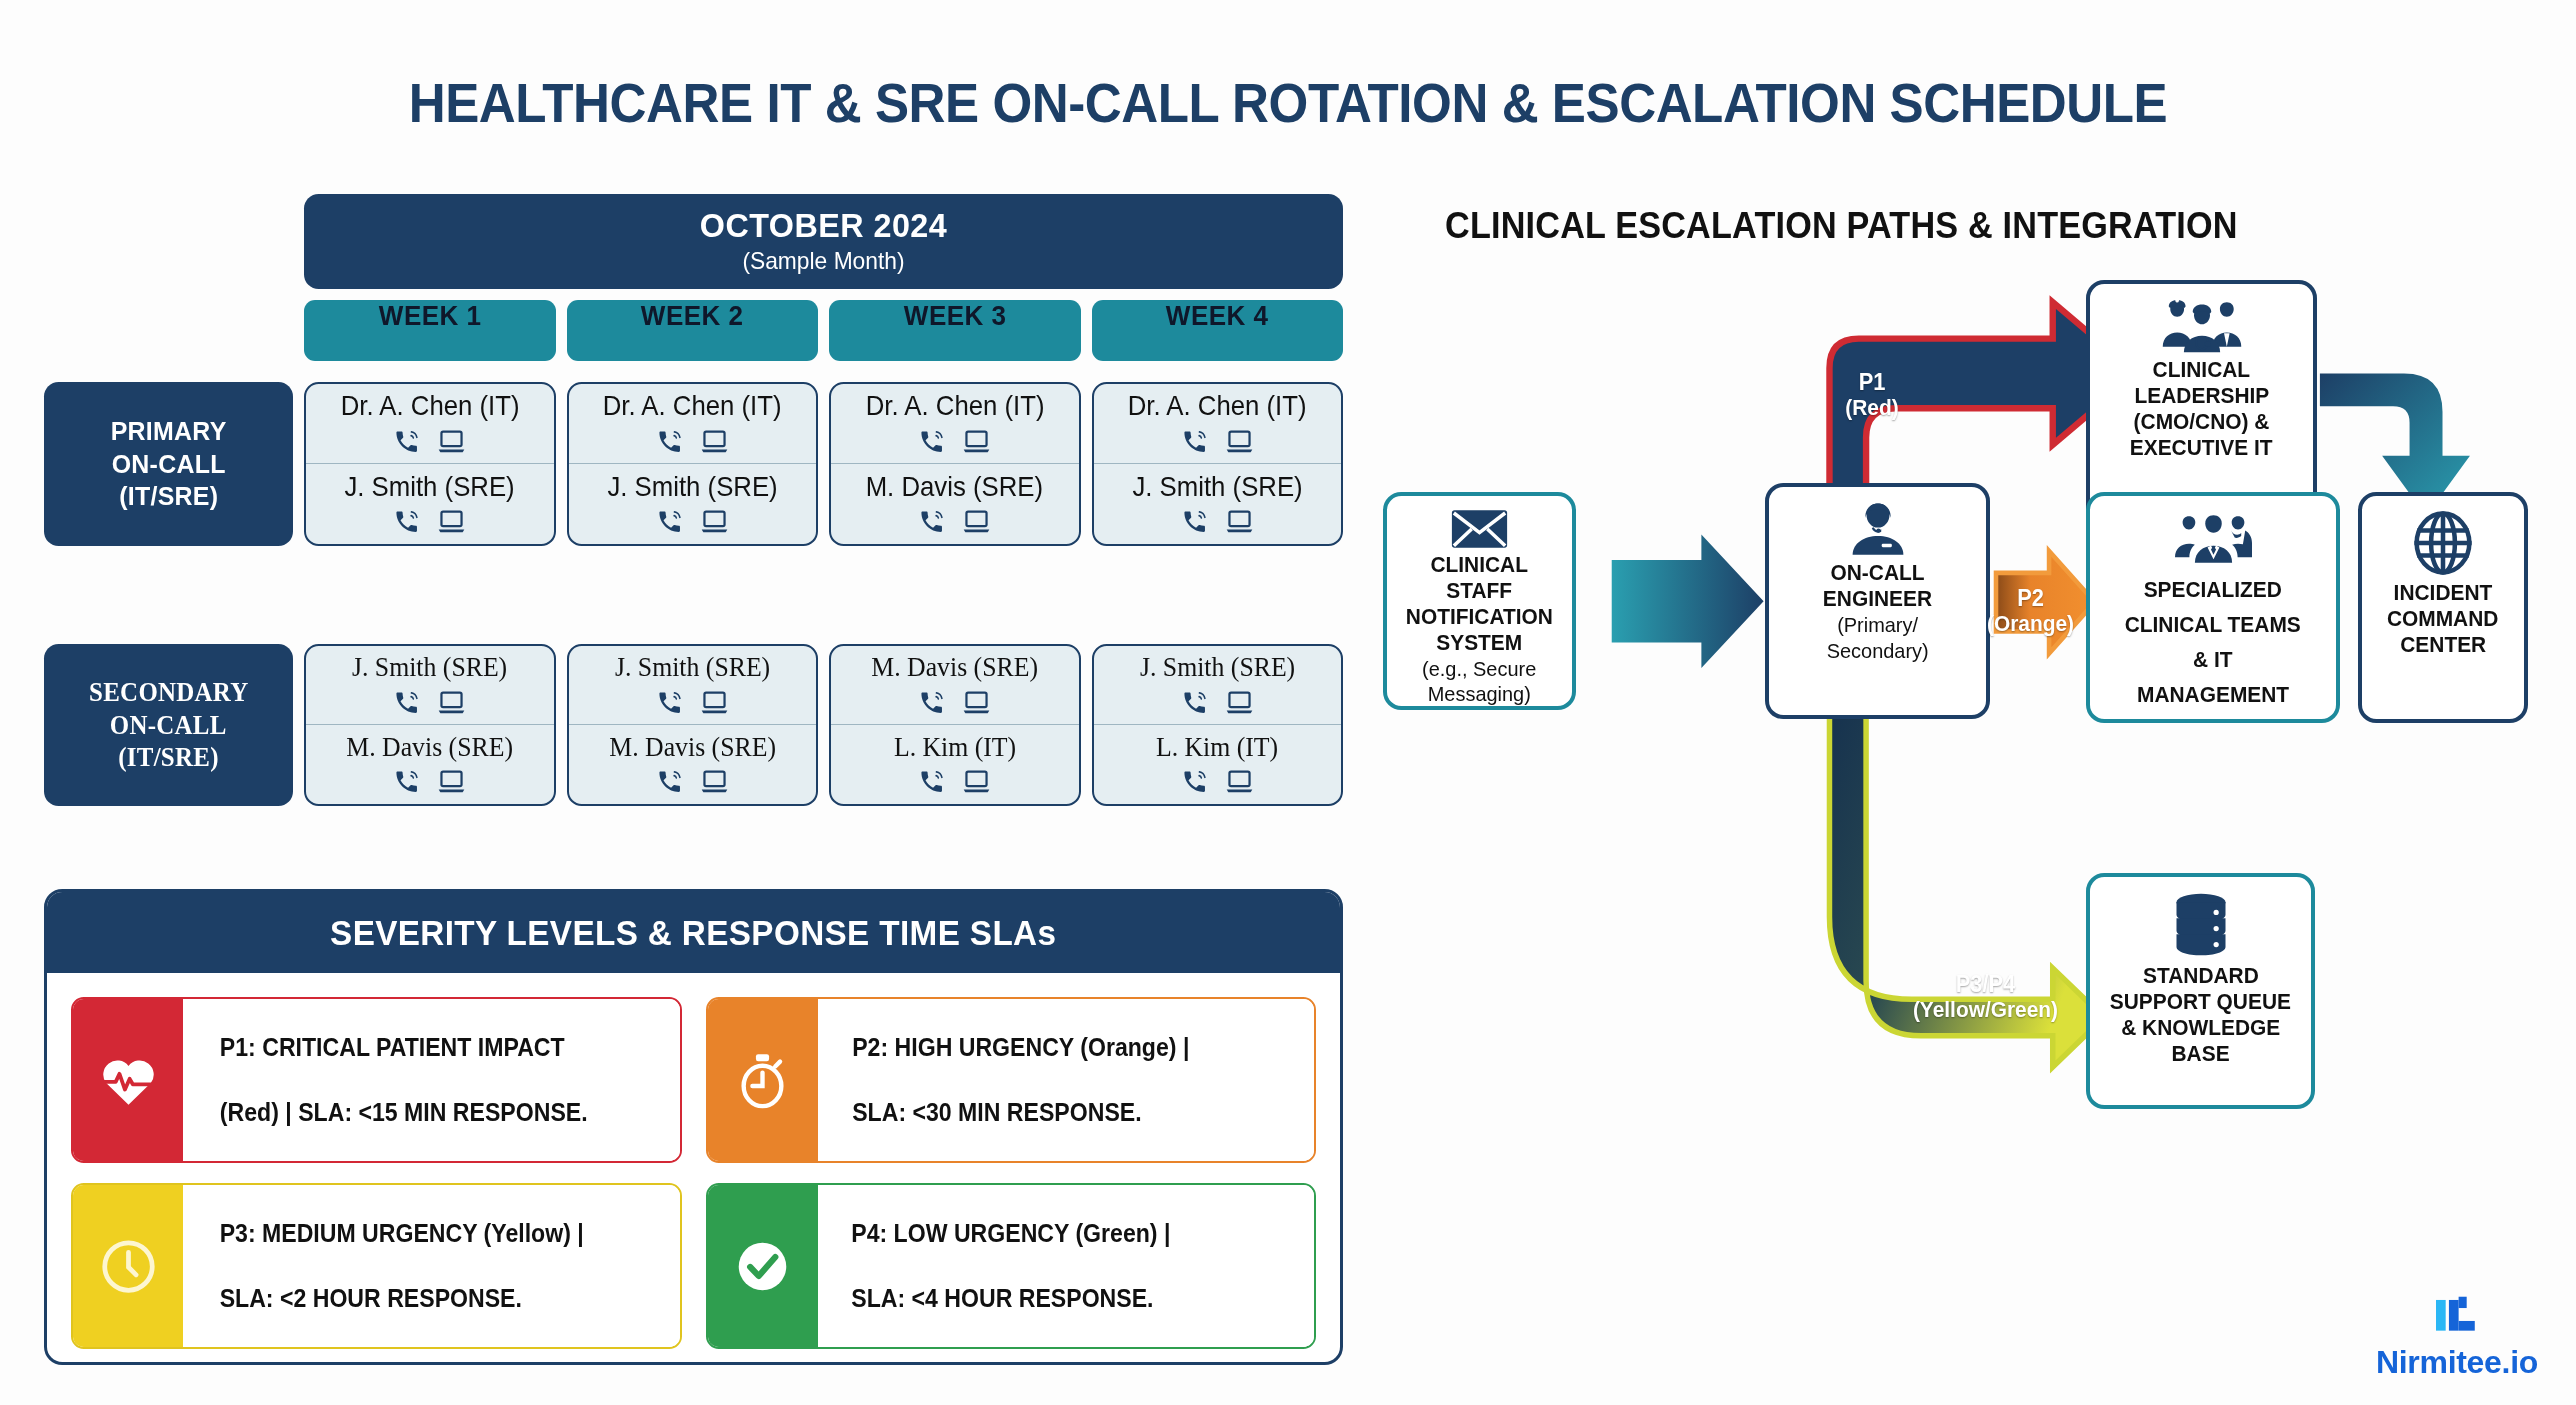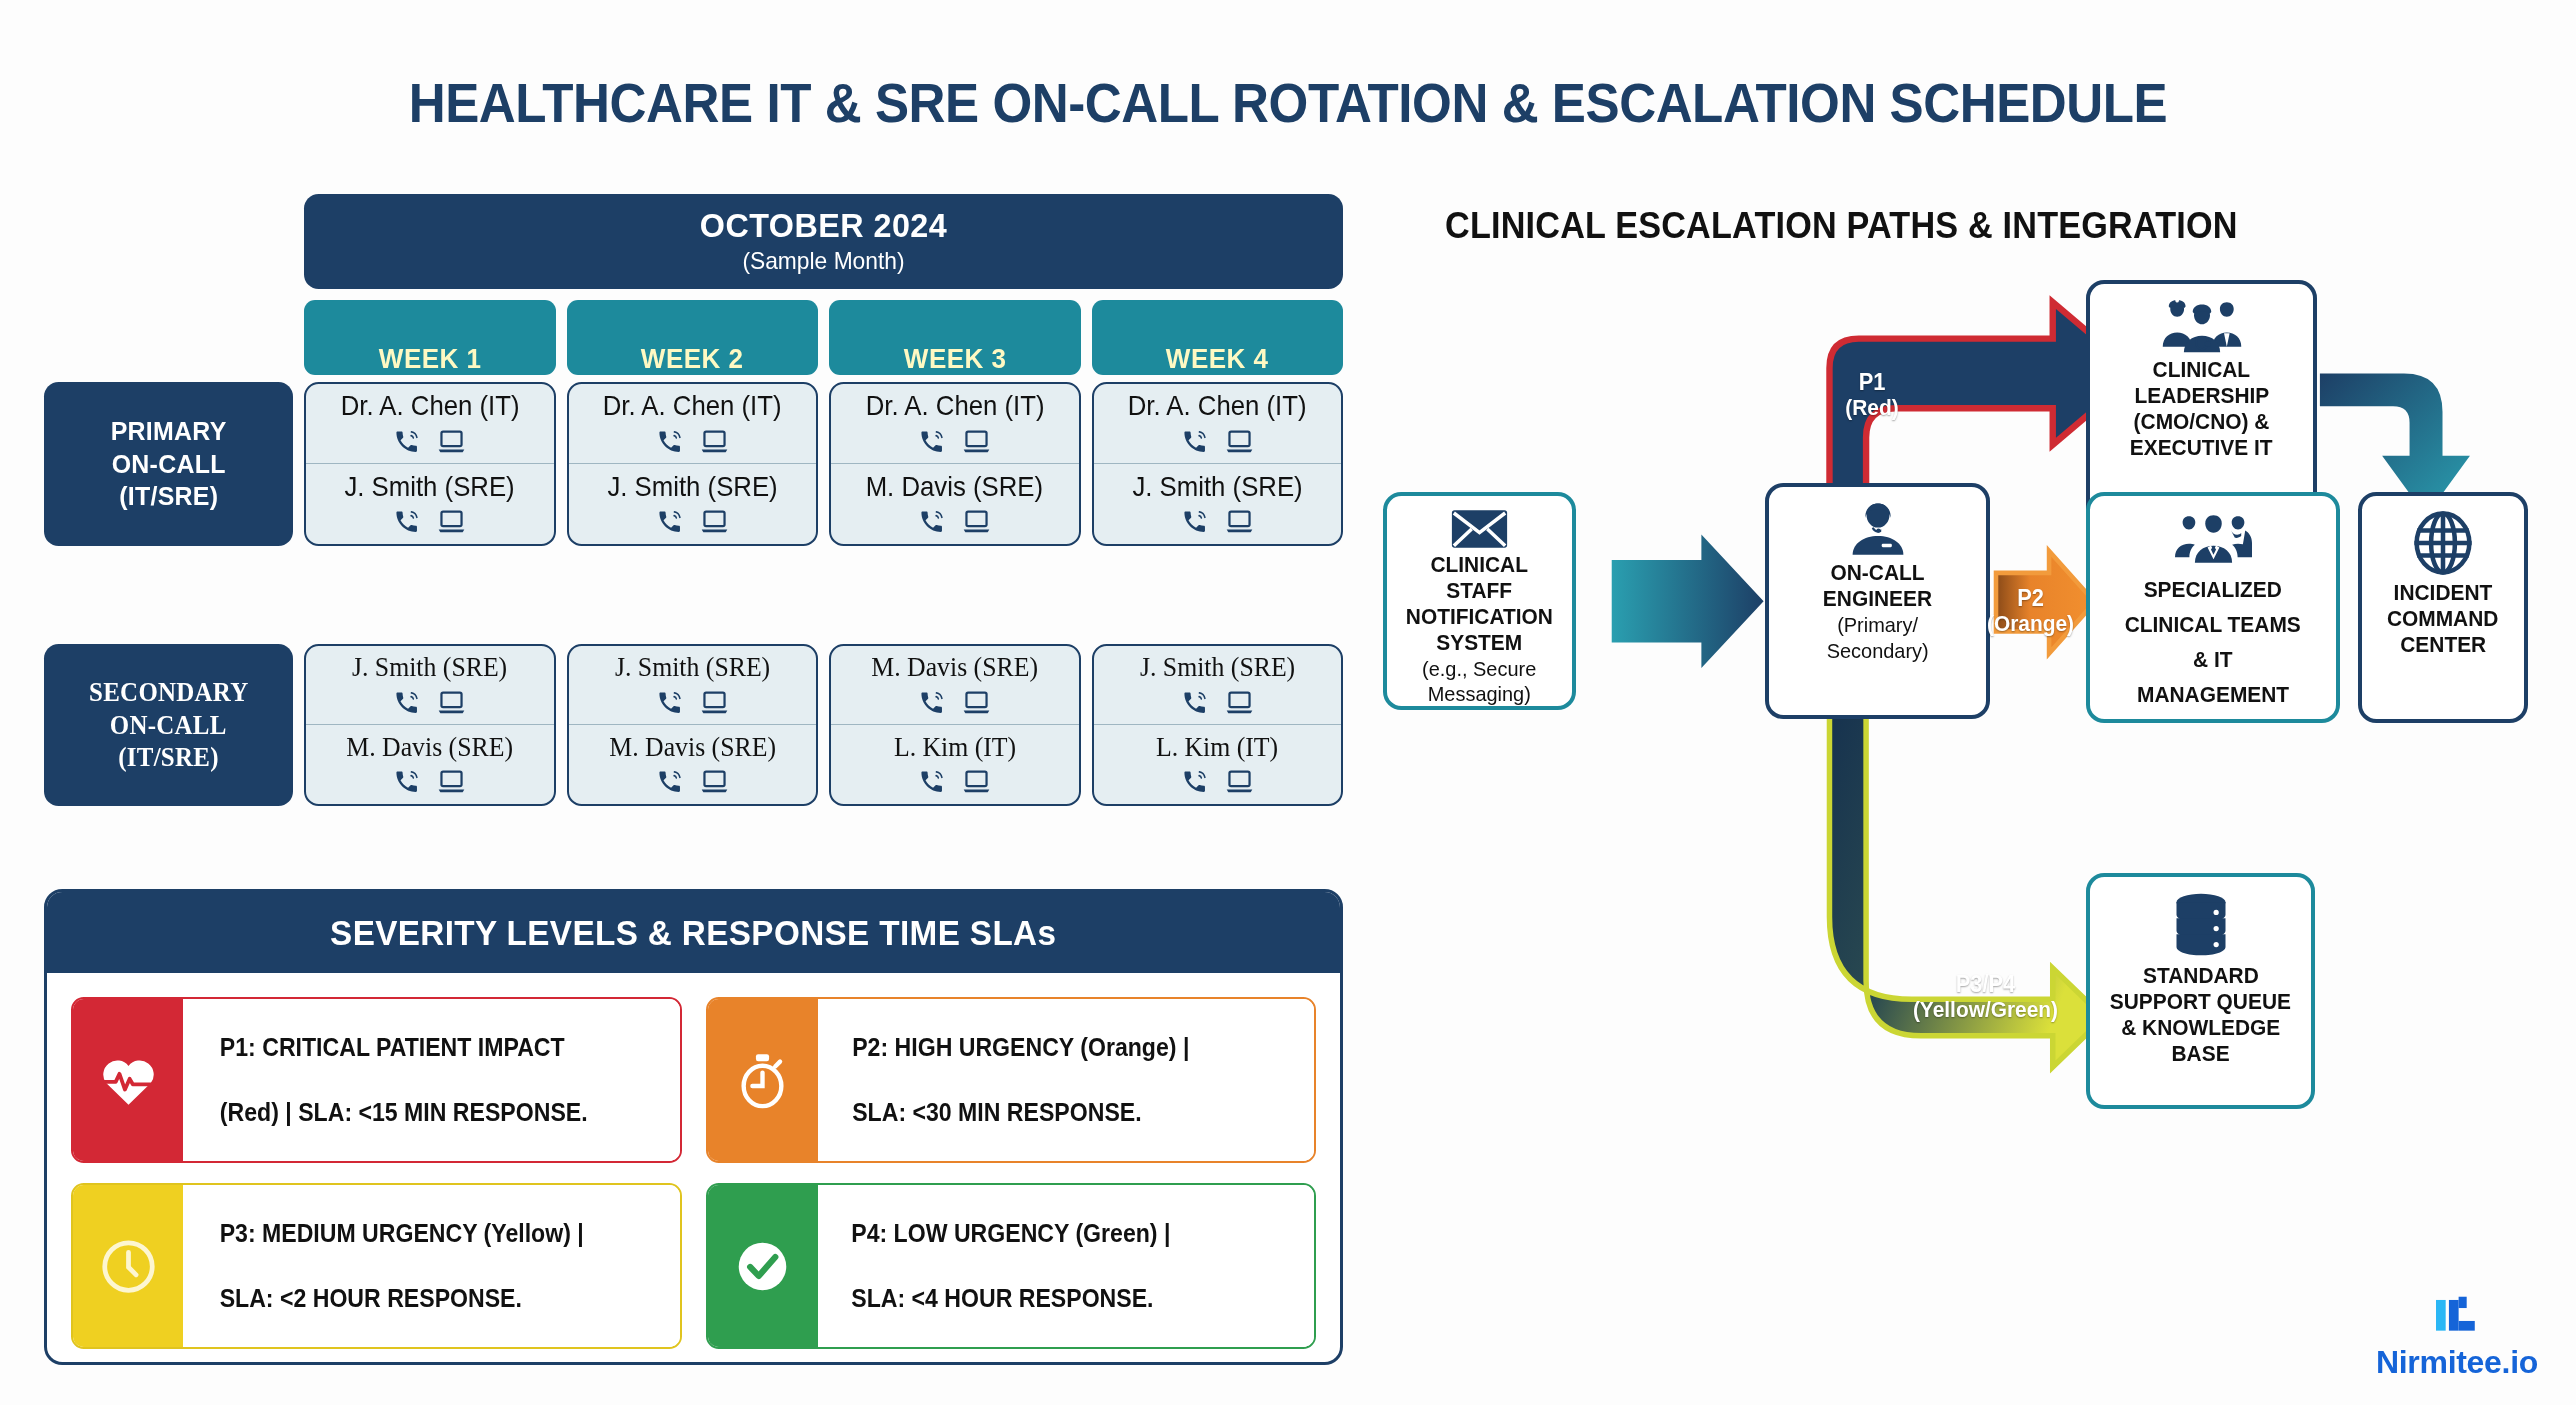--- a/index.html
+++ b/index.html
@@ -53,28 +53,28 @@
   }
 
   #week-row {
     position: absolute;
     left: 260px; top: 106px;
     width: 1039px;
     display: flex; gap: 11px;
   }
   .week-head {
     flex: 1;
-    height: 75px;
+    height: 61px;
     background: #1d8a9c;
     border-radius: 11px;
-    color: #fef9c3;
+    color: #0f172a;
     font-size: 28px;
     font-weight: bold;
     letter-spacing: 0.5px;
-    display: flex; align-items: flex-end; justify-content: center;
+    display: flex; align-items: flex-start; justify-content: center;
     transform-origin: center;
   }
   .week-head span { transform: scaleX(0.93); display:inline-block; }
 
   .cal-row {
     position: absolute;
     left: 0;
     width: 1299px;
     display: flex; gap: 11px;
   }

